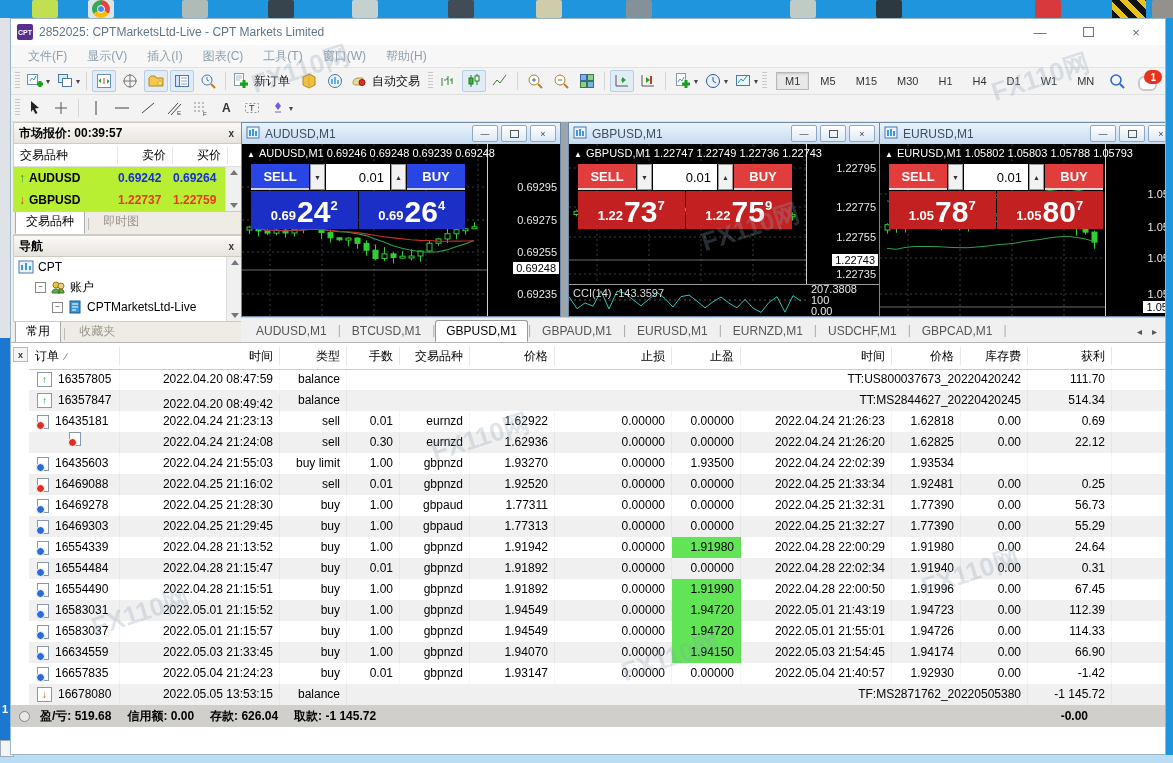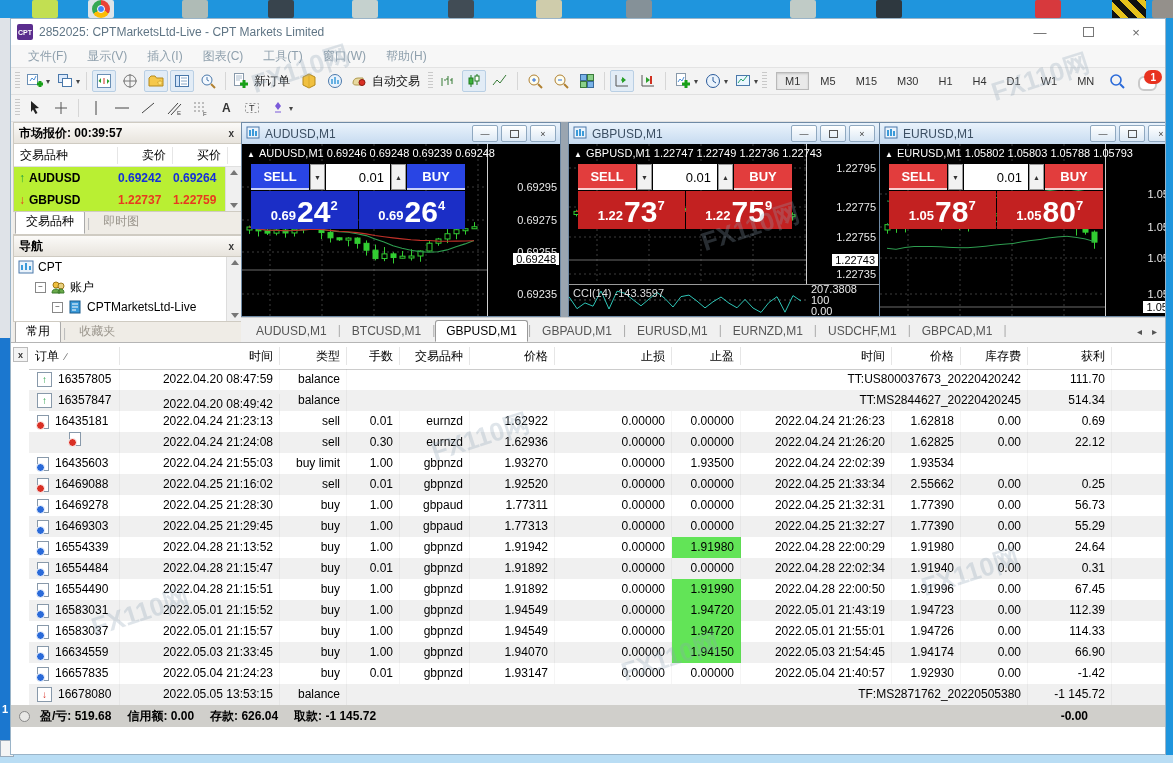--- a/index.html
+++ b/index.html
@@ -574,21 +574,21 @@
                   <rect x="230" y="82.75332460086486" width="5" height="2" fill="#000" stroke="#32cd32"></rect>
                   <polyline points="7,83.0 16,84.9 25,86.3 34,86.3 43,86.8 52,86.5 61,85.9 70,85.1 79,85.5 88,86.7 97,87.7 106,88.2 115,89.7 124,91.6 133,94.9 142,98.0 151,101.7 160,104.3 169,106.3 178,107.6 187,108.2 196,107.7 205,105.9 214,102.7 223,99.9 232,96.5" fill="none" stroke="#2e9e50" stroke-width="1.1"></polyline>
                   <polyline points="7,83.0 16,84.9 25,86.3 34,86.3 43,86.8 52,86.5 61,85.9 70,85.1 79,85.5 88,86.4 97,87.2 106,87.7 115,88.6 124,89.9 133,91.5 142,92.7 151,93.9 160,94.9 169,95.8 178,96.4 187,96.5 196,97.1 205,97.2 214,97.1 223,97.0 232,96.7" fill="none" stroke="#c03028" stroke-width="1.1"></polyline>
                 </svg></div>
               <div class="vsep" style="right: 72px;"></div>
               <div class="scalecol" style="width: 72px;">
                 <span class="sc-label" style="top: 43px;">0.69295</span>
                 <span class="sc-label" style="top: 75.68px;">0.69275</span>
                 <span class="sc-label" style="top: 108.36px;">0.69255</span>
                 <span class="sc-label" style="top: 149.64px;">0.69235</span>
-                <span class="sc-current" style="top: 115px; text-decoration: underline;">0.69248</span>
+                <span class="sc-current" style="top: 124px;">0.69248</span>
               </div>
               <div class="infoline"><span class="info-arrow">▲</span><span>AUDUSD,M1 0.69246 0.69248 0.69239 0.69248</span></div>
               <div class="widget">
                 <div class="w-row1">
                   <span class="w-sell" style="background: rgb(41, 69, 228);">SELL</span>
                   <span class="w-step">▼</span>
                   <span class="w-vol">0.01</span>
                   <span class="w-step">▲</span>
                   <span class="w-buy" style="background: rgb(41, 69, 228);">BUY</span>
                 </div>
@@ -964,21 +964,21 @@
                 <span>16469088</span>
               </span>
               <span class="t-cell" style="width: 160px;">2022.04.25 21:16:02</span>
               <span class="t-cell" style="width: 67px;">sell</span>
               <span class="t-cell" style="width: 53px;">0.01</span>
               <span class="t-cell" style="width: 70px;">gbpnzd</span>
               <span class="t-cell" style="width: 85px;">1.92520</span>
               <span class="t-cell" style="width: 117px;">0.00000</span>
               <span class="t-cell" style="width: 69px;">0.00000</span>
               <span class="t-cell" style="width: 151px;">2022.04.25 21:33:34</span>
-              <span class="t-cell" style="width: 69px;">2.55662</span>
+              <span class="t-cell" style="width: 69px;">1.92481</span>
               <span class="t-cell" style="width: 67px;">0.00</span>
               <span class="t-cell" style="width: 84px;">0.25</span>
             </div>
             <div class="t-row">
               <span class="t-cell first" style="width: 91px;">
                 <span class="doc-icon">
                   <span class="doc-dot" style="background: rgb(42, 106, 217);"></span>
                 </span>
                 <span>16469278</span>
               </span>

